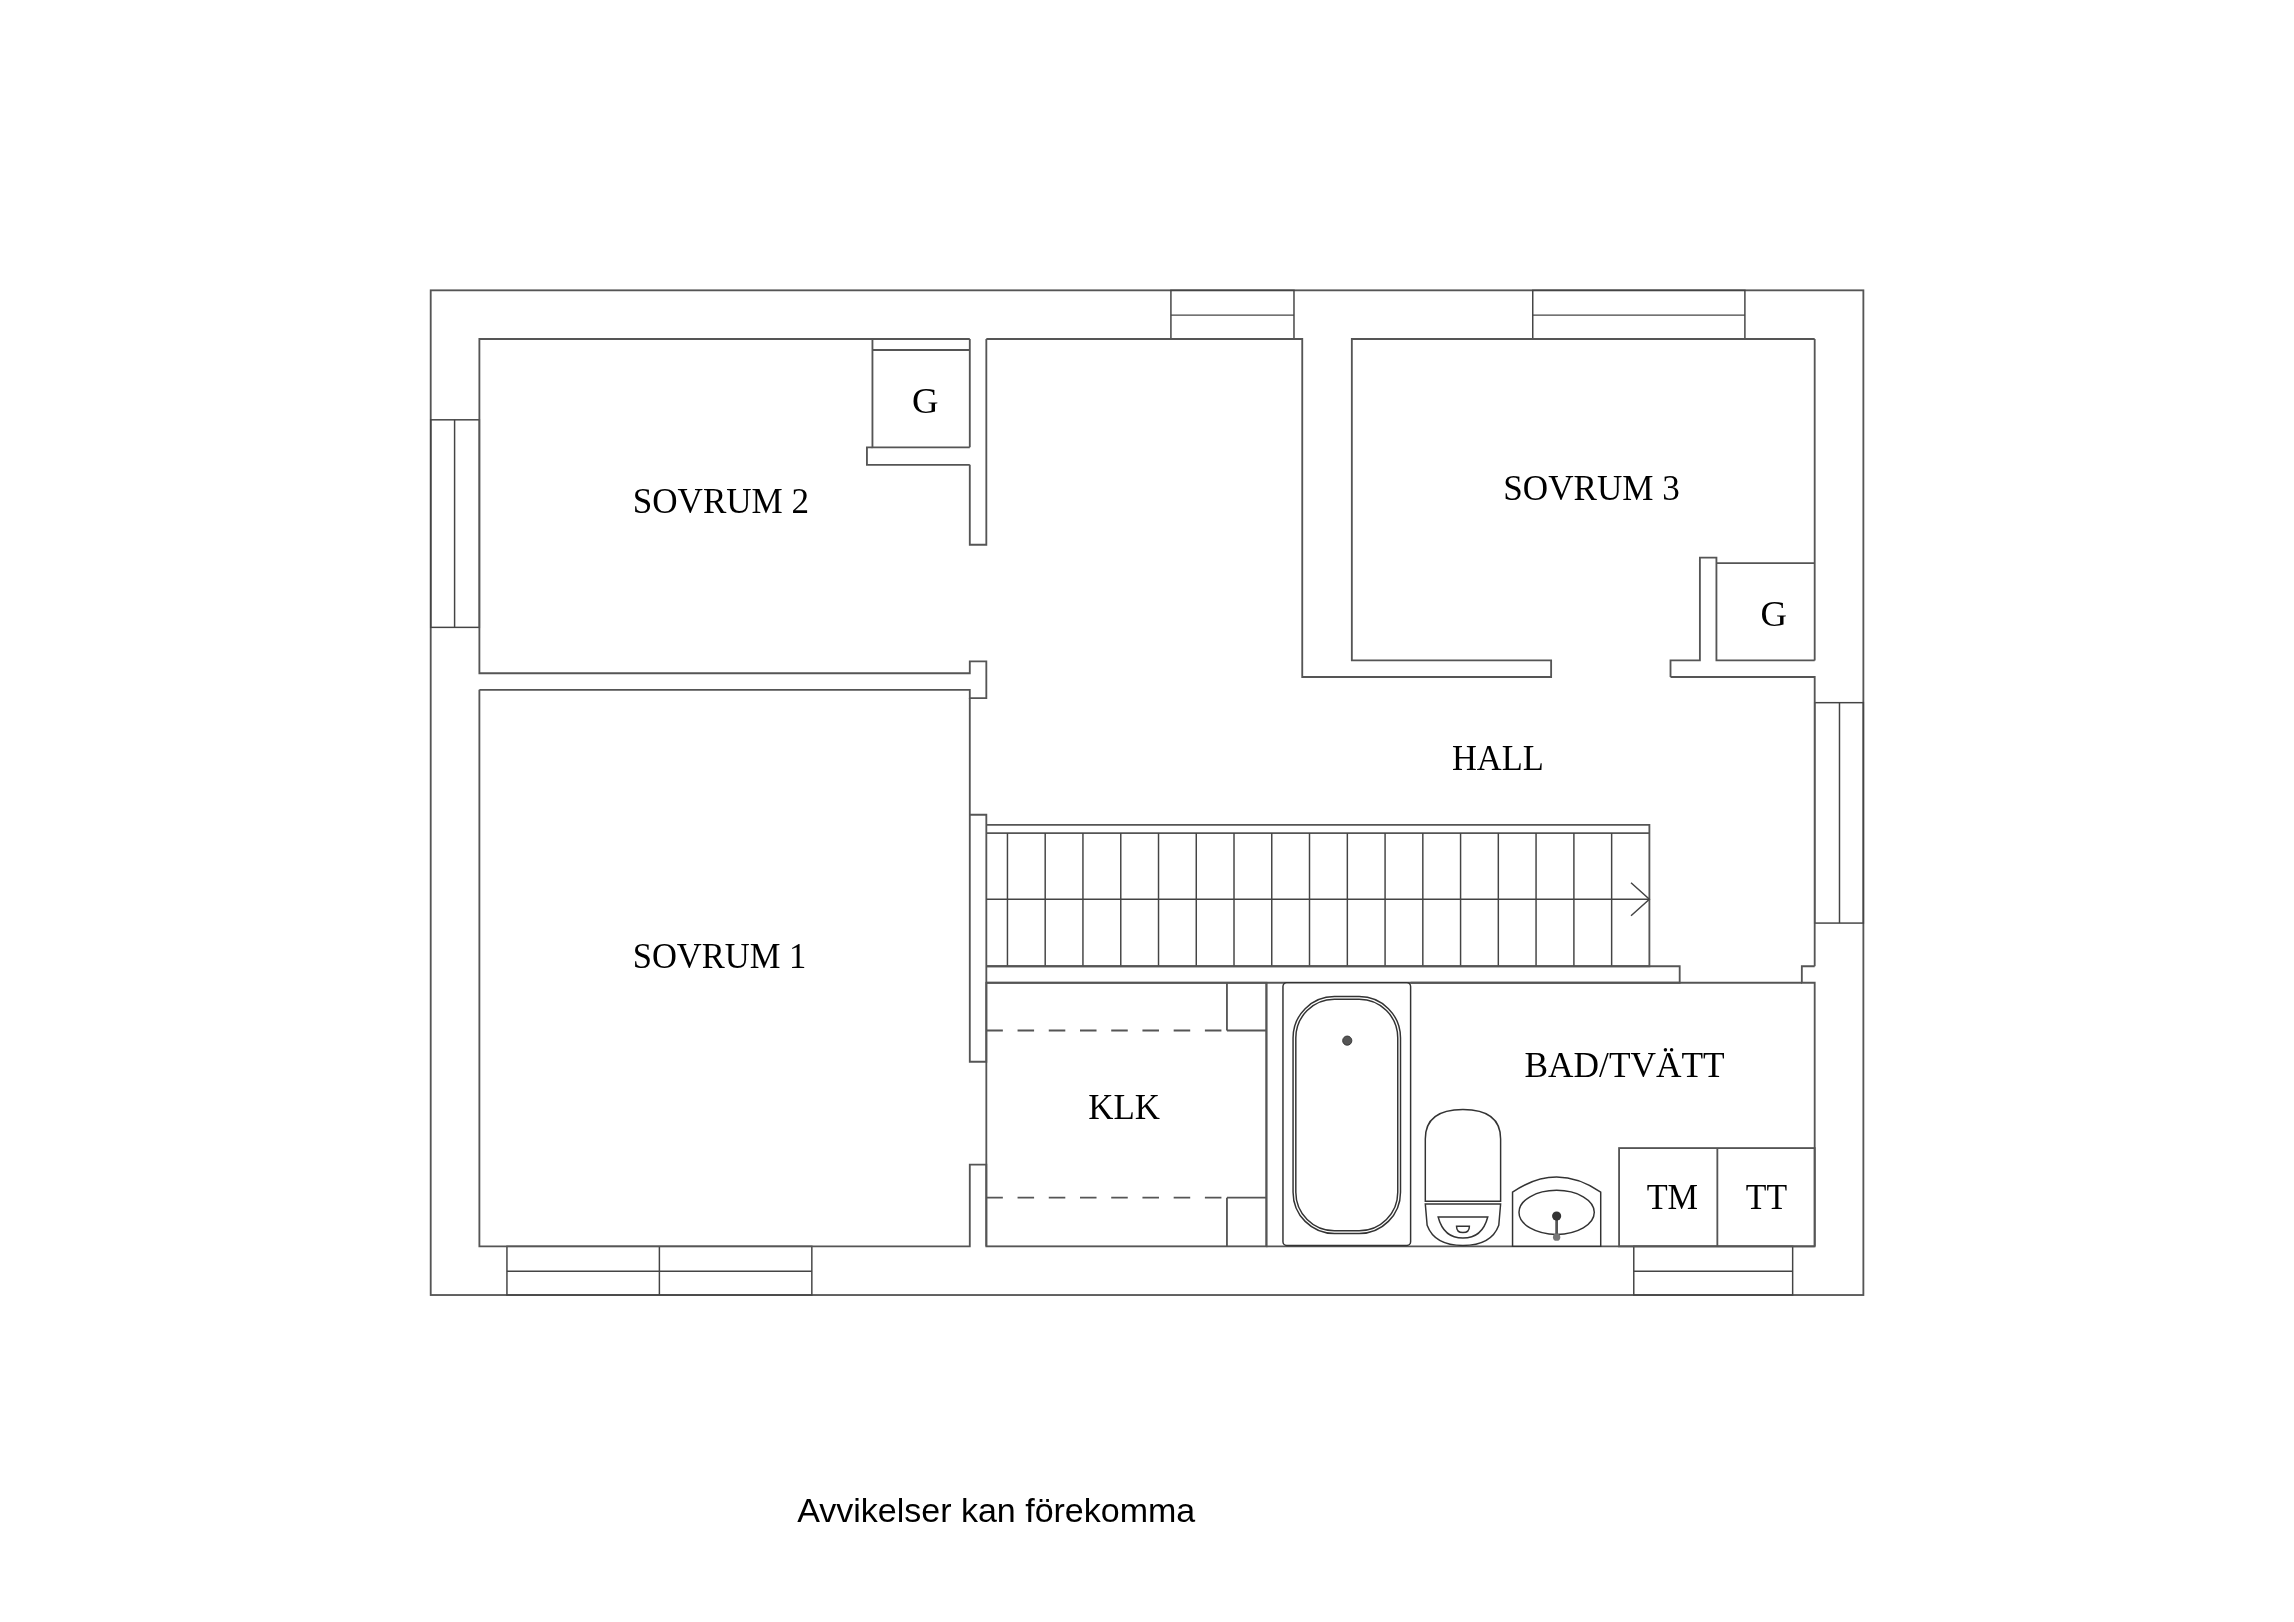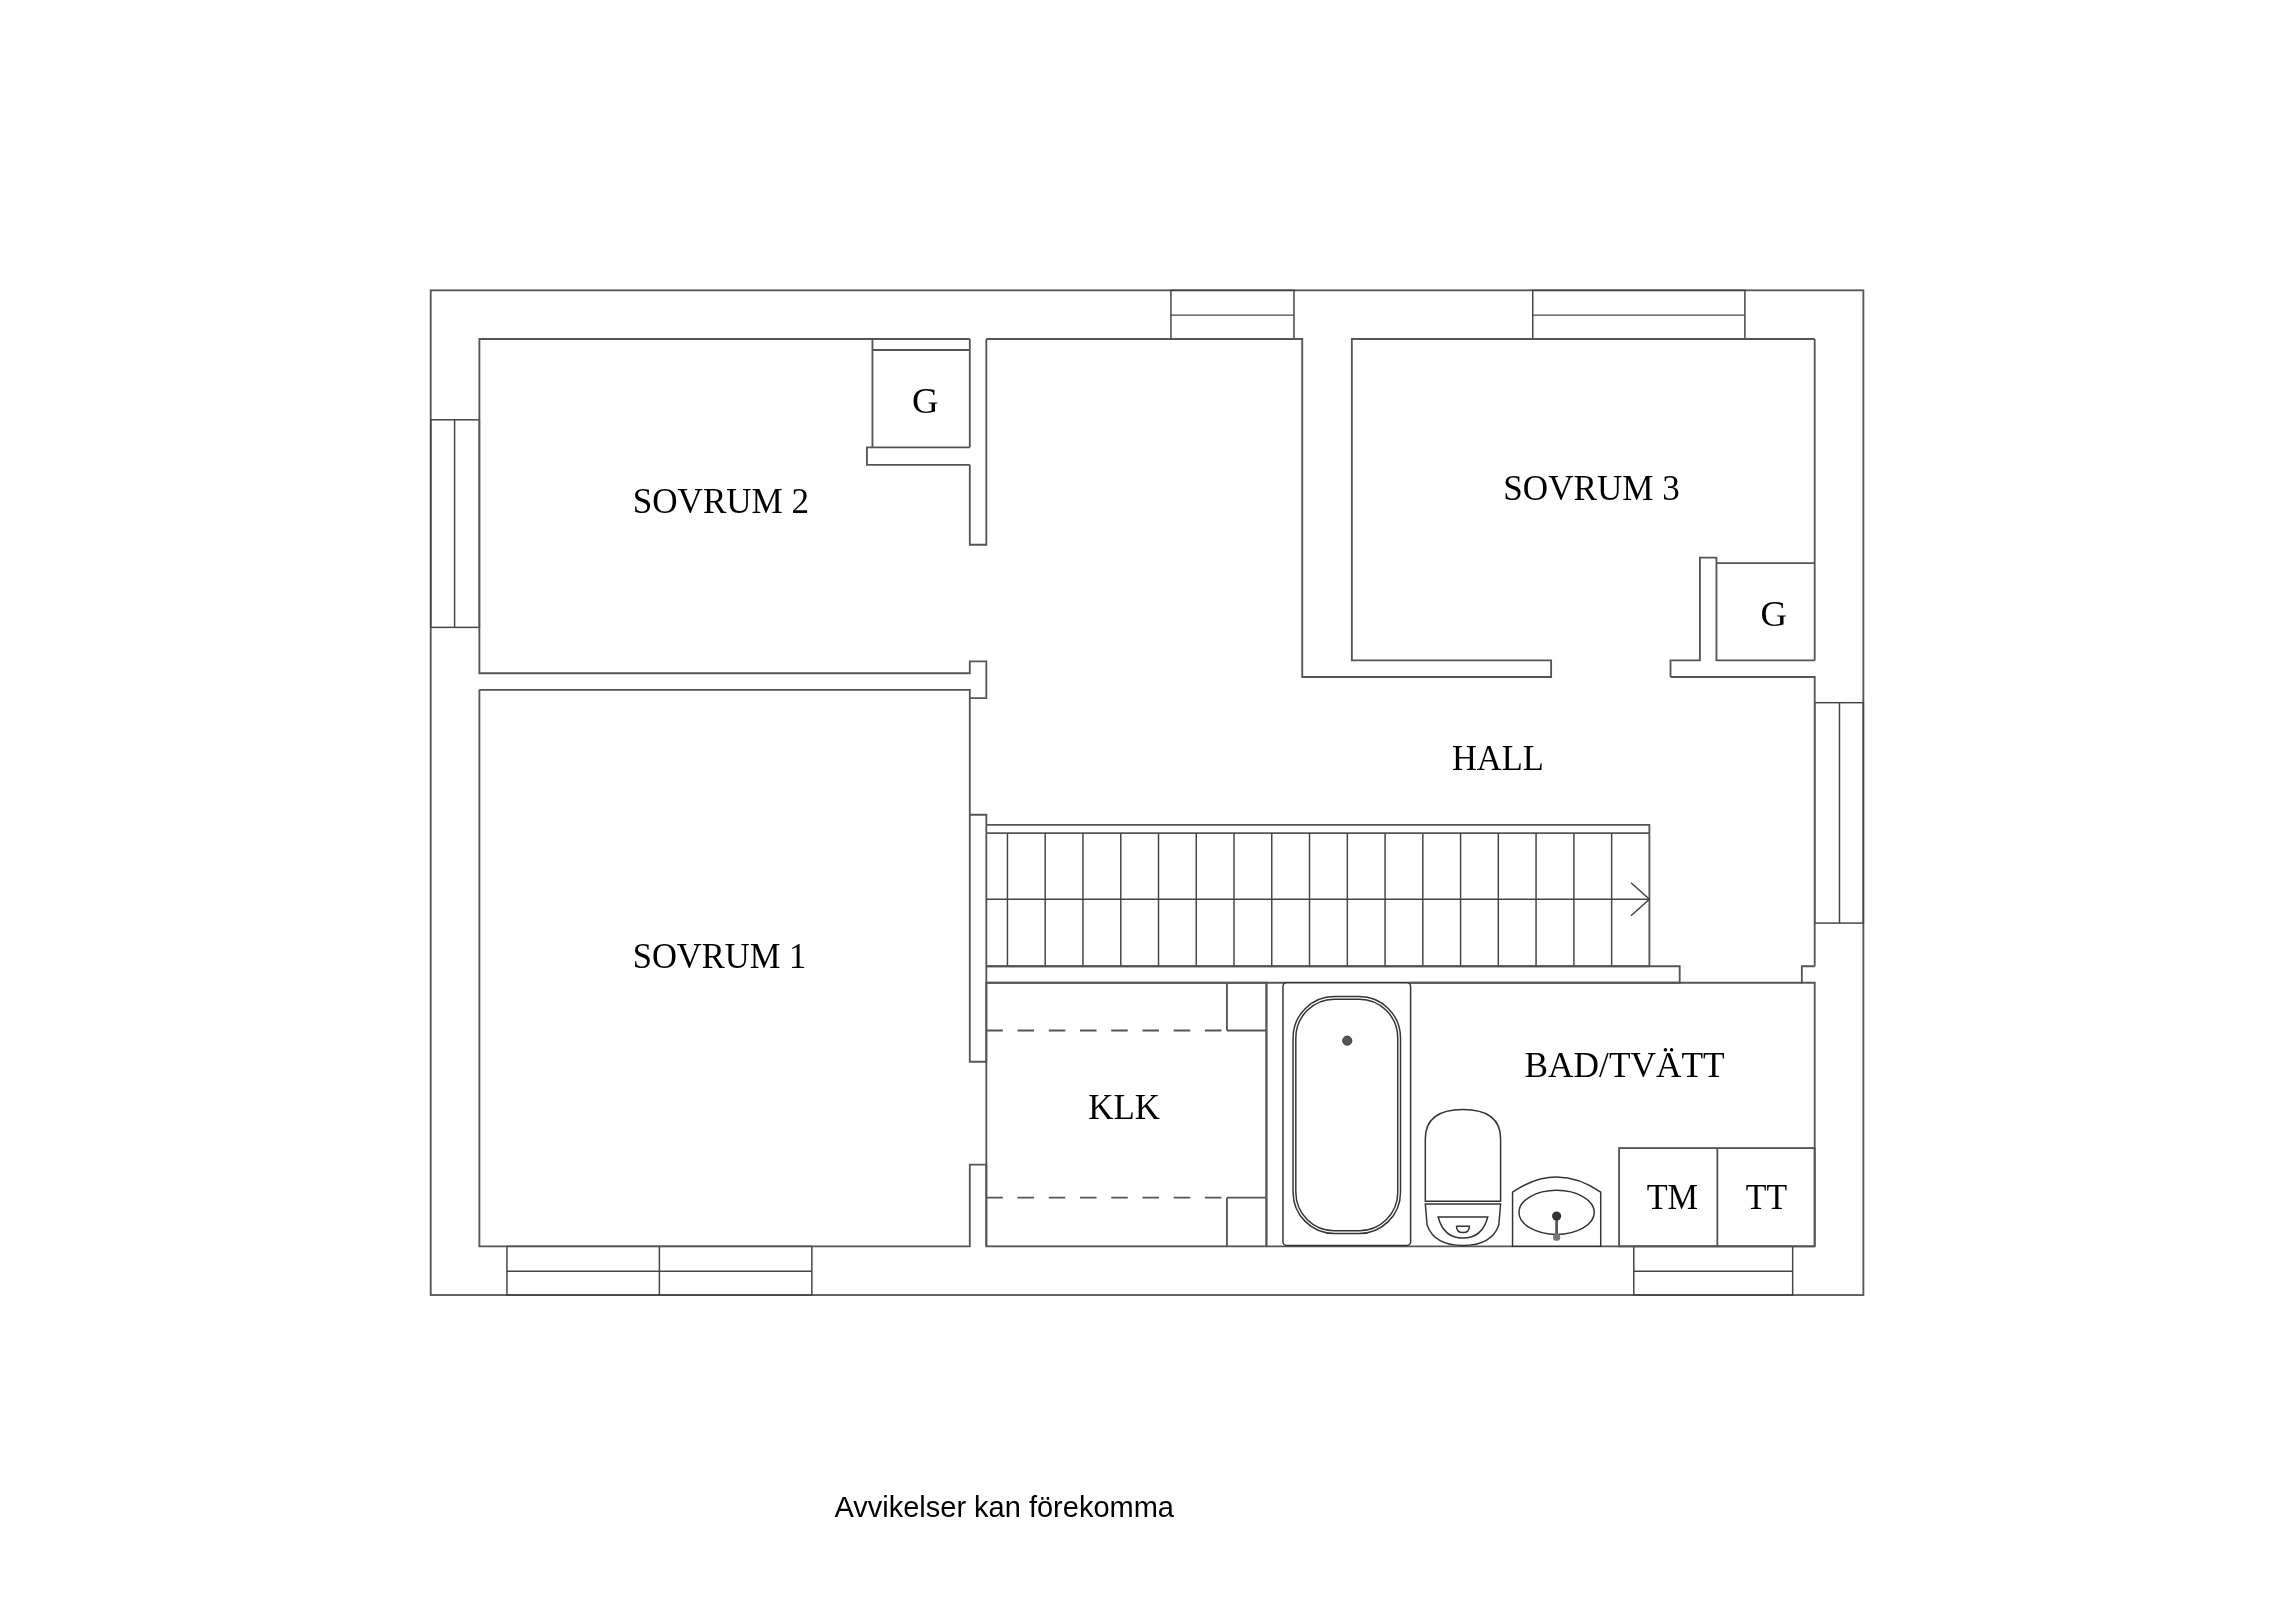--- a/index.html
+++ b/index.html
@@ -7,21 +7,21 @@
   svg.plan { position: absolute; left: 0; top: 0; }
   .wall { fill: none; stroke: #555555; stroke-width: 2; }
   .thin { fill: none; stroke: #444444; stroke-width: 1.6; }
   .dash { fill: none; stroke: #555555; stroke-width: 2; stroke-dasharray: 18 16; }
   .fixture { fill: #ffffff; stroke: #333333; stroke-width: 1.6; }
   .label { font-family: "Liberation Serif", serif; font-size: 40px; fill: #000000; }
   .label-sm { font-family: "Liberation Serif", serif; font-size: 40px; fill: #000000; }
   .footer {
     position: absolute; left: 0; width: 1982px; top: 1491px;
     text-align: center; font-family: "Liberation Sans", sans-serif;
-    font-size: 29px; color: #000000; padding-left: 16px;
+    font-size: 34px; color: #000000; padding-left: 8px;
   }
   .footer span { position: relative; left: -2.8px; }
 </style>
 </head>
 <body>
 
 <svg class="plan" width="2295" height="1623" viewBox="0 0 2499 1767" xmlns="http://www.w3.org/2000/svg">
 
   <rect class="wall" x="469" y="316" width="1560" height="1094"></rect>
 

